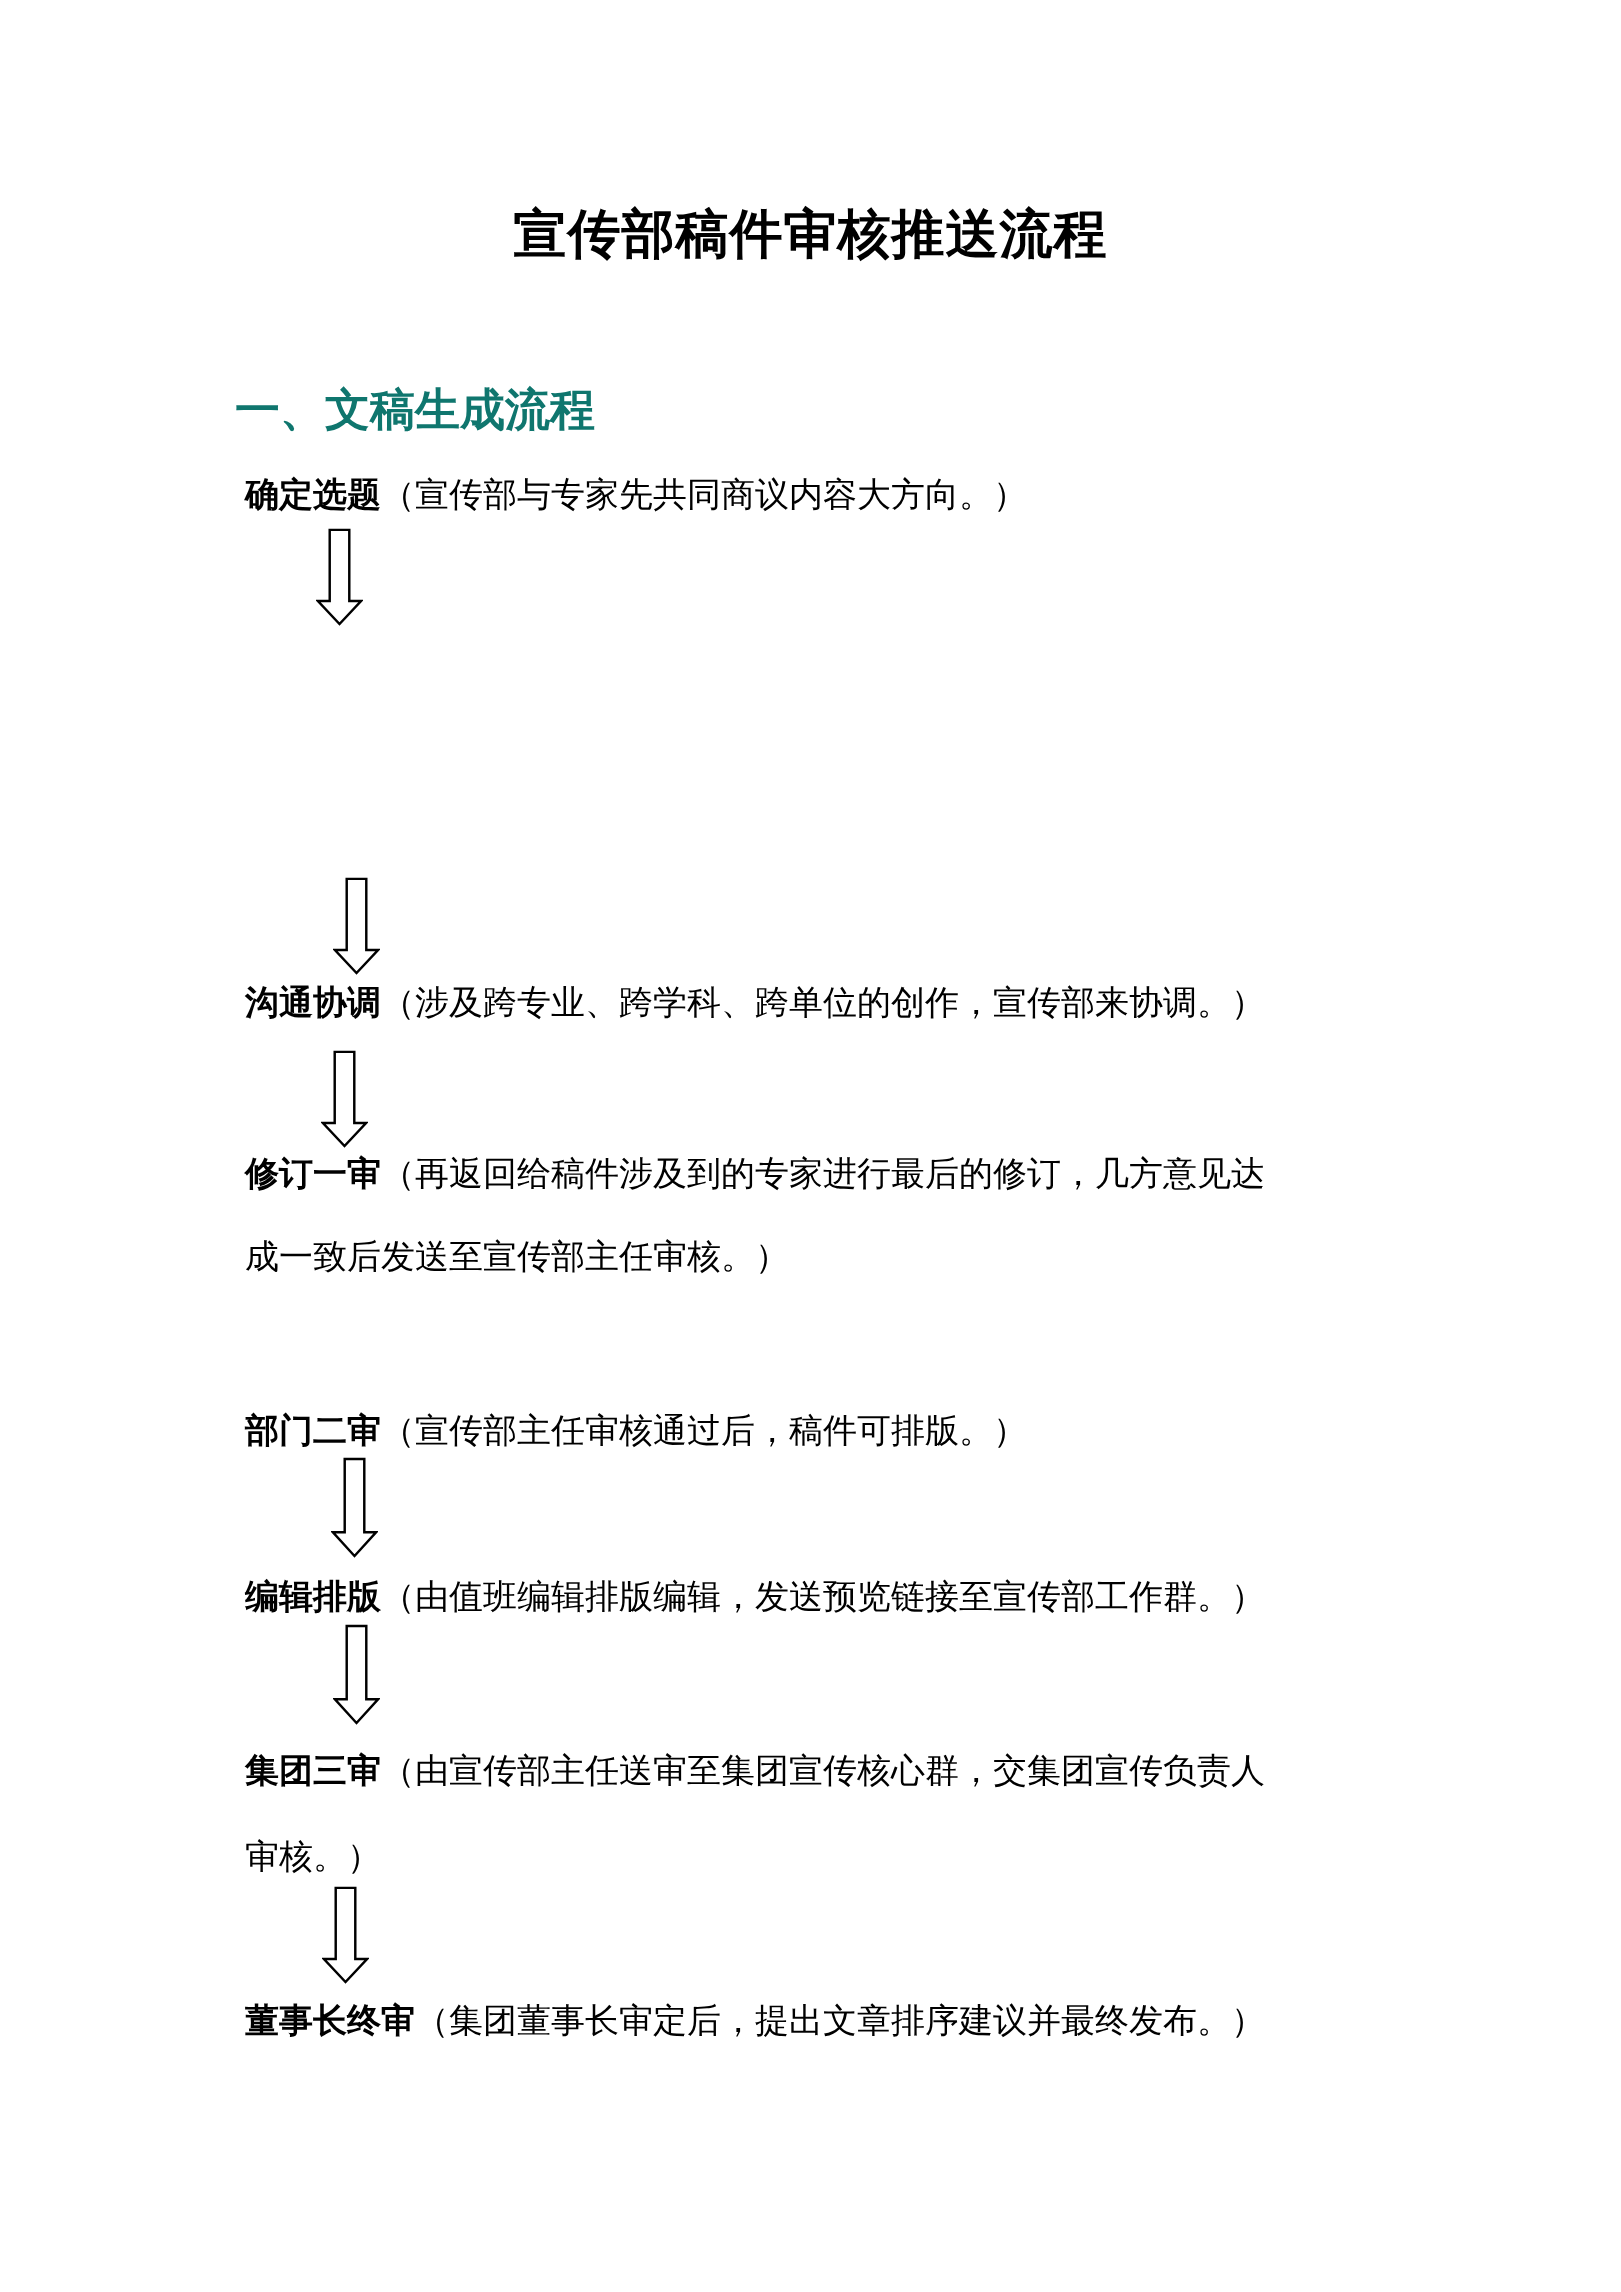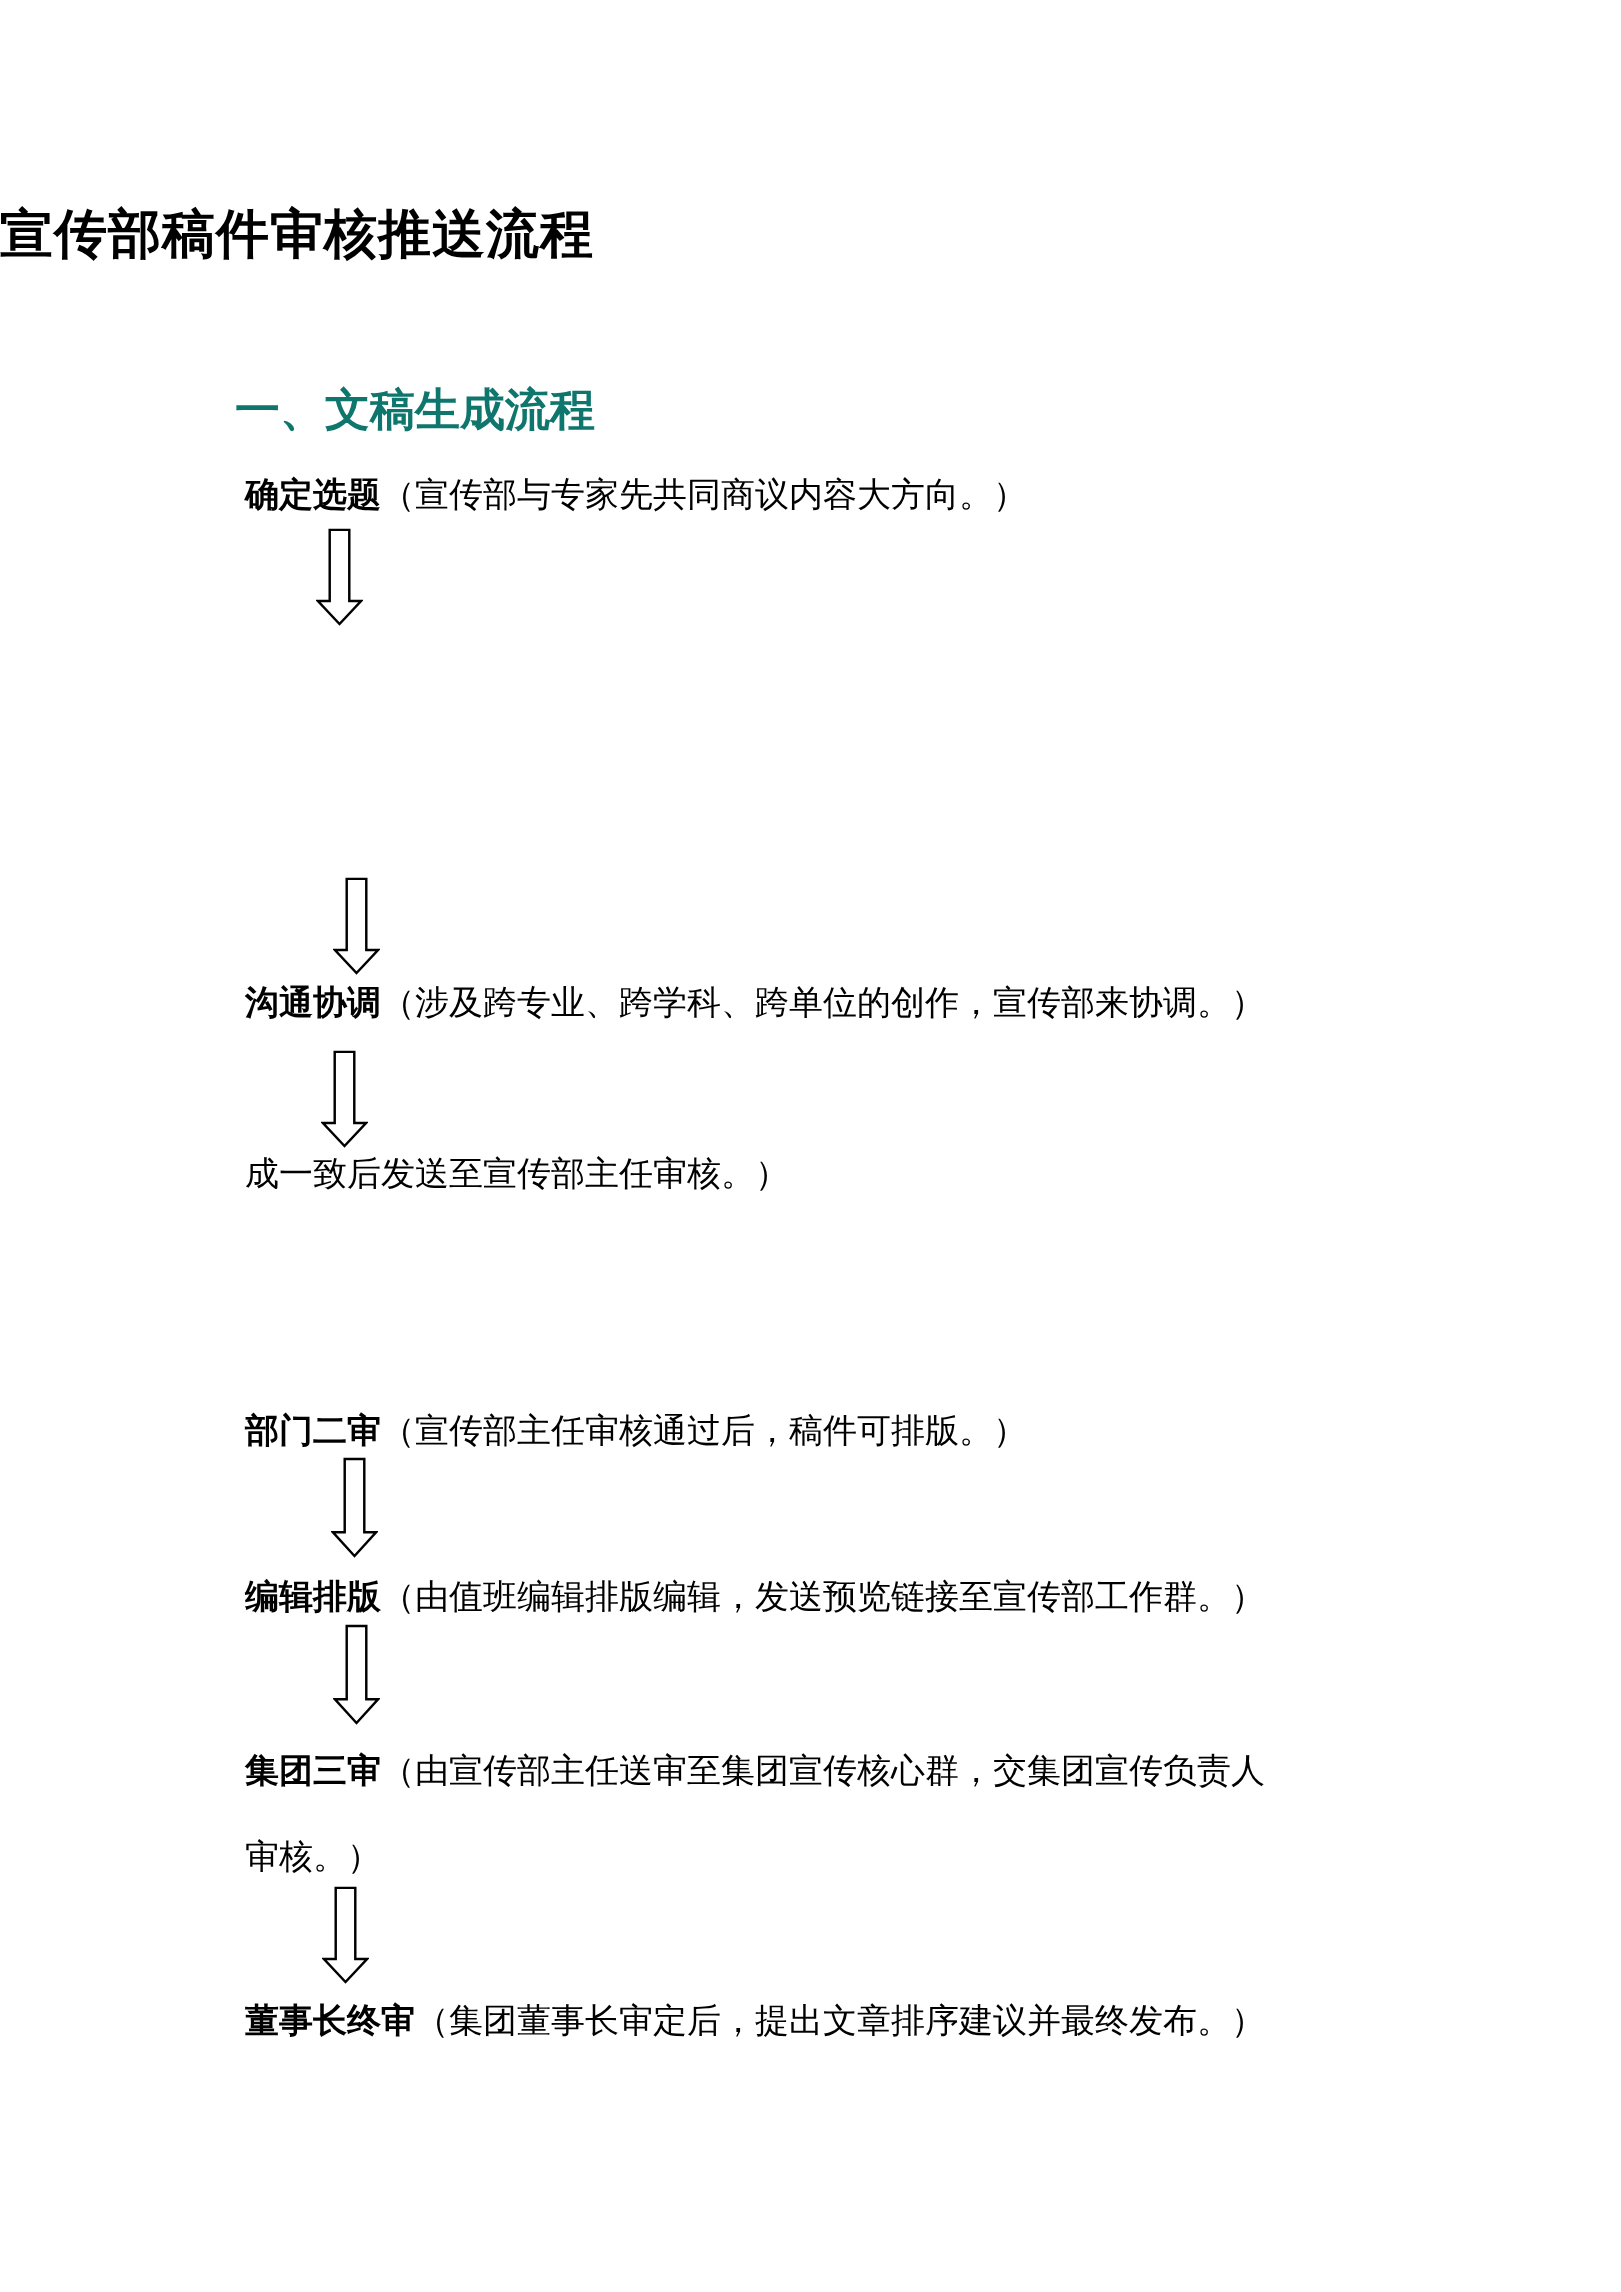--- a/index.html
+++ b/index.html
@@ -7,20 +7,21 @@
     width: 1621px; height: 2293px;
     background: #ffffff;
     font-family: "Liberation Serif", "DejaVu Serif", serif;
     color: #000000;
     overflow: hidden;
   }
   .page { position: relative; width: 1621px; height: 2293px; background: #ffffff; }
 
   .doc-title {
     position: absolute; left: 0; top: 202px; width: 1621px;
+    text-align: center;
     font-size: 53px; font-weight: 700; line-height: 65px;
     letter-spacing: 1px;
   }
   .section-heading {
     position: absolute; left: 235px;
     font-size: 45px; font-weight: 700; line-height: 57px;
     color: #0f766e;
     white-space: nowrap;
   }
   .step {
@@ -64,20 +65,21 @@
     <span class="line"><span class="label">沟通协调</span><span>（涉及跨专业、跨学科、跨单位的创作，宣传部来协调。）</span></span>
   </div>
 
   <div class="flow-arrow" style="left:321px; top:1050px">
     <svg viewBox="0 0 48 102" preserveAspectRatio="none" aria-hidden="true">
       <polygon points="14,2 34,2 34,76 46,76 24,100 2,76 14,76" fill="#ffffff" stroke="#000000" stroke-width="2.5" stroke-linejoin="miter"></polygon>
     </svg>
   </div>
 
   <div class="step" style="top:1132px; line-height:83px">
+    <span class="line" style="height:83px"><span class="label">修订一审</span><span>（再返回给稿件涉及到的专家进行最后的修订，几方意见达</span></span>
     <span class="line" style="height:83px">成一致后发送至宣传部主任审核。）</span>
   </div>
 
 
   <div class="step" style="top:1390px">
     <span class="line"><span class="label">部门二审</span><span>（宣传部主任审核通过后，稿件可排版。）</span></span>
   </div>
 
   <div class="flow-arrow" style="left:331px; top:1457px; height:101px">
     <svg viewBox="0 0 48 102" preserveAspectRatio="none" aria-hidden="true">

